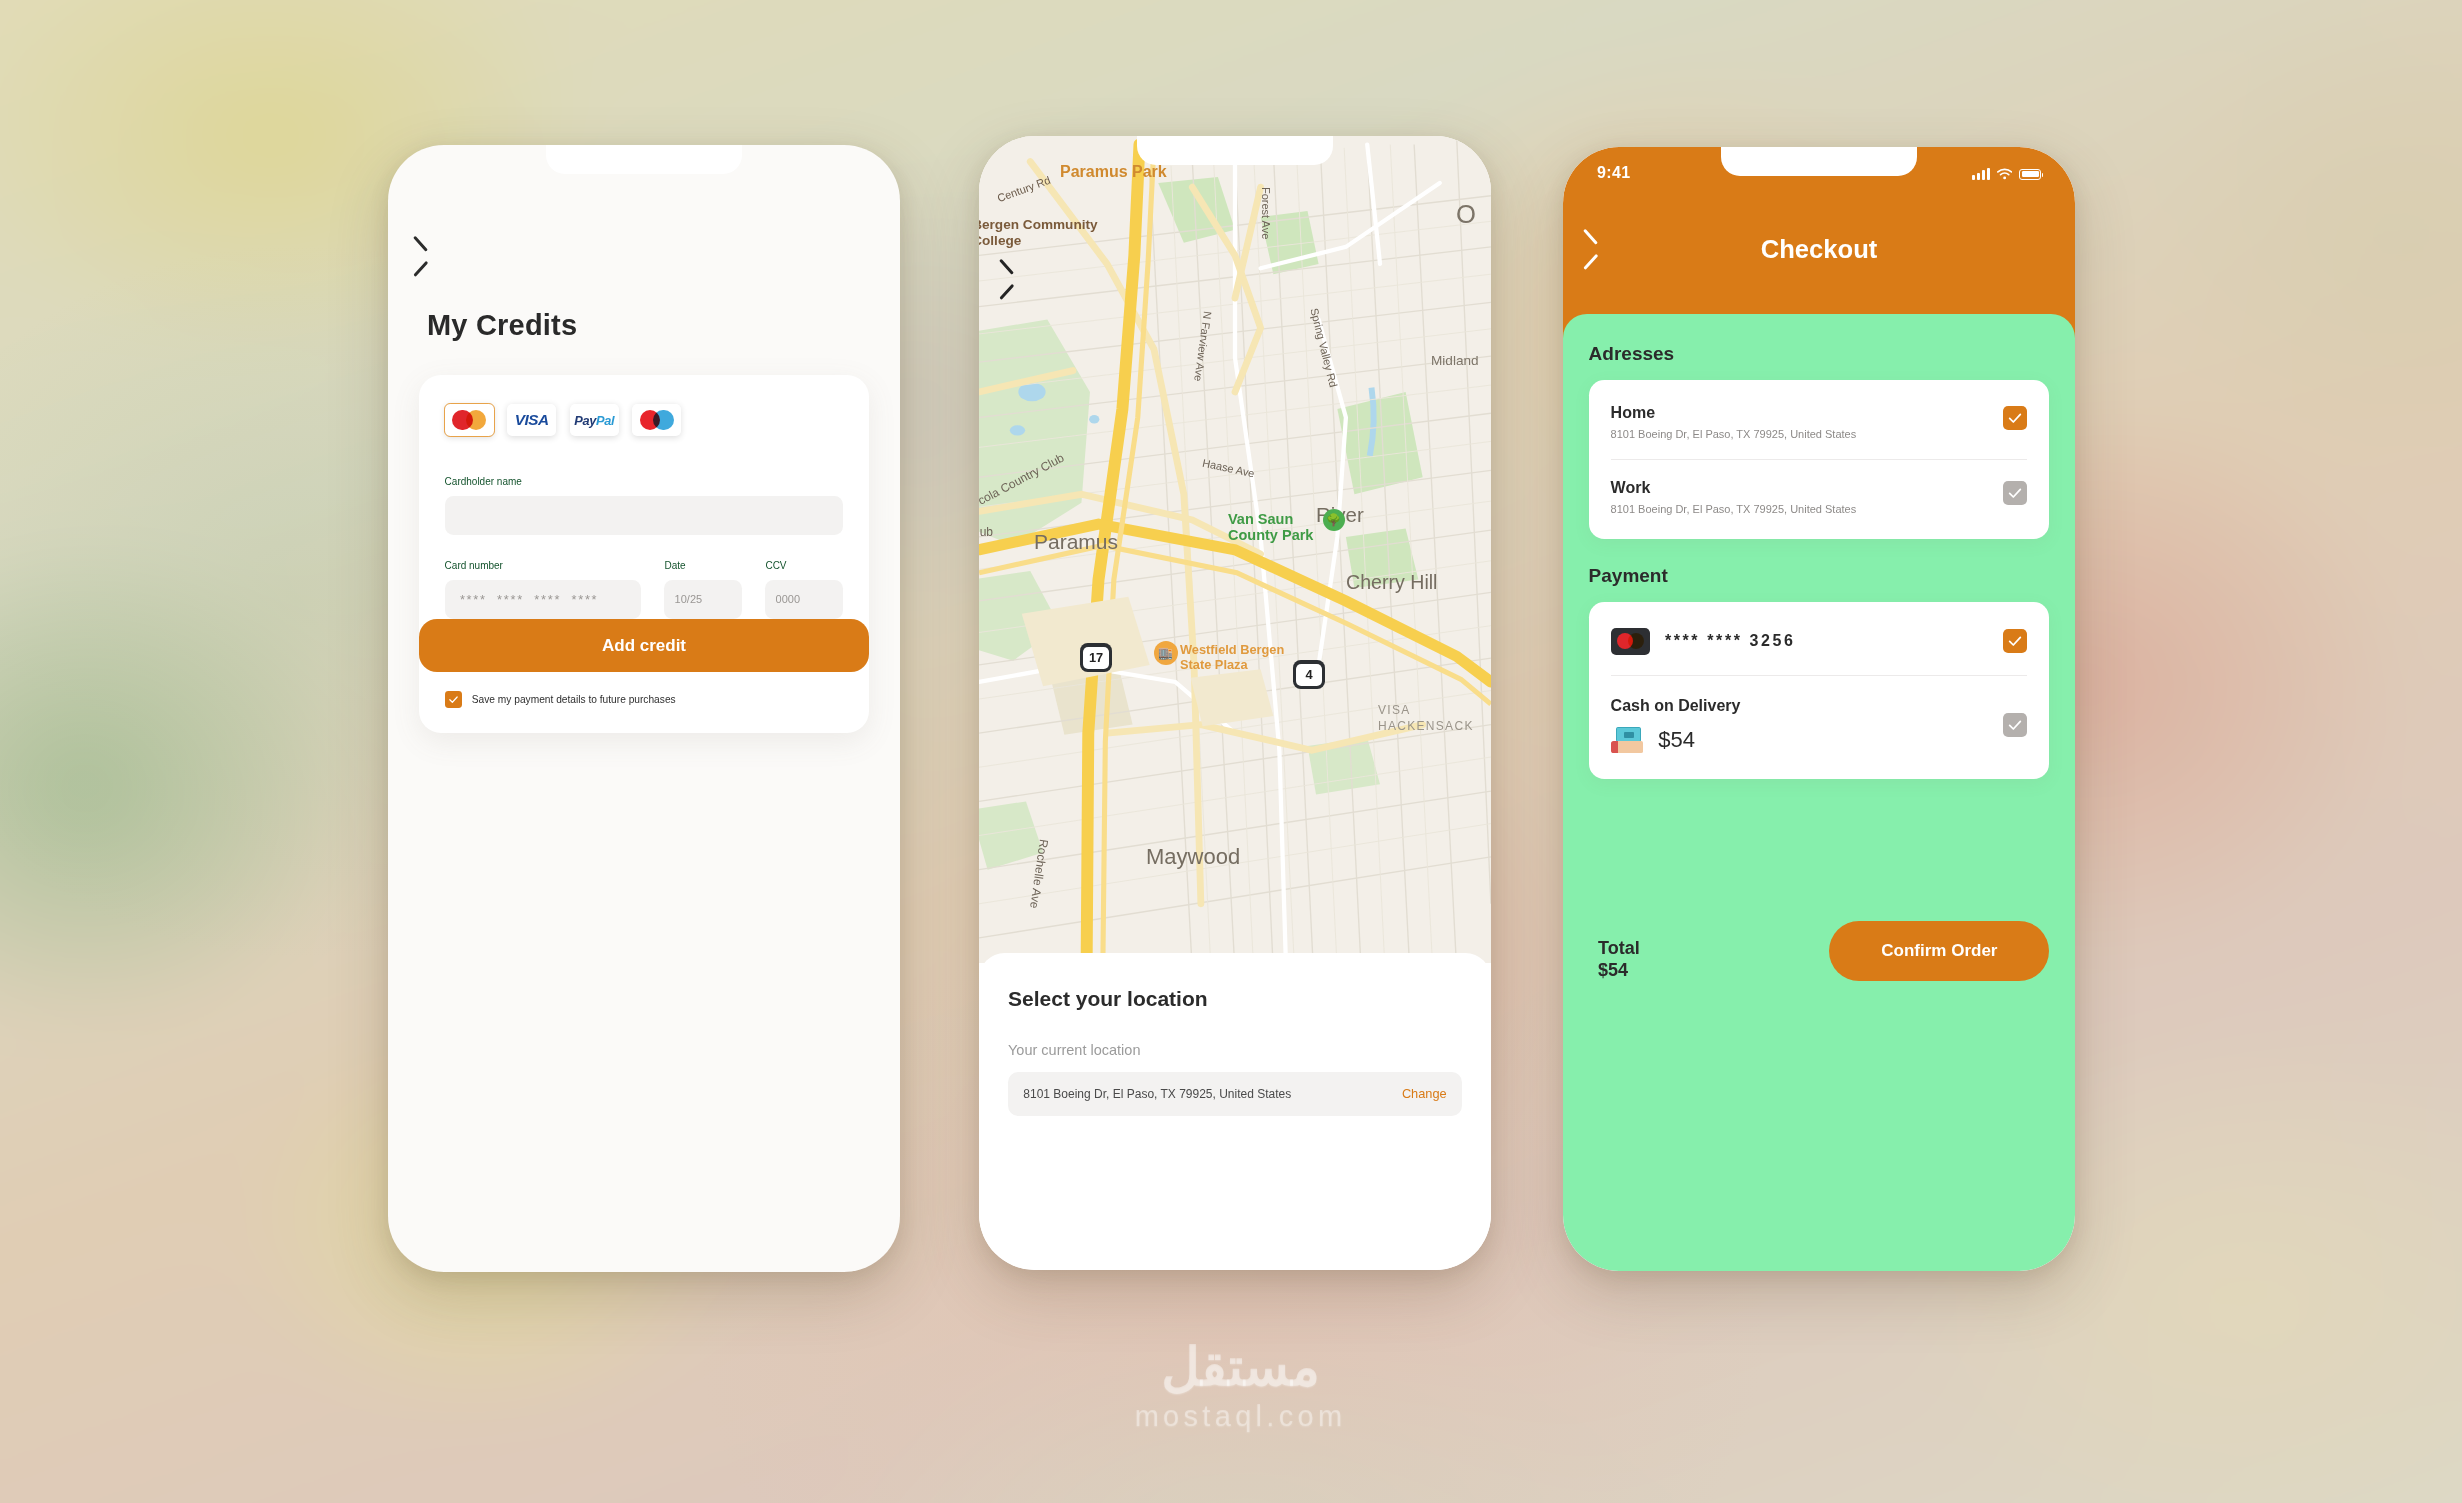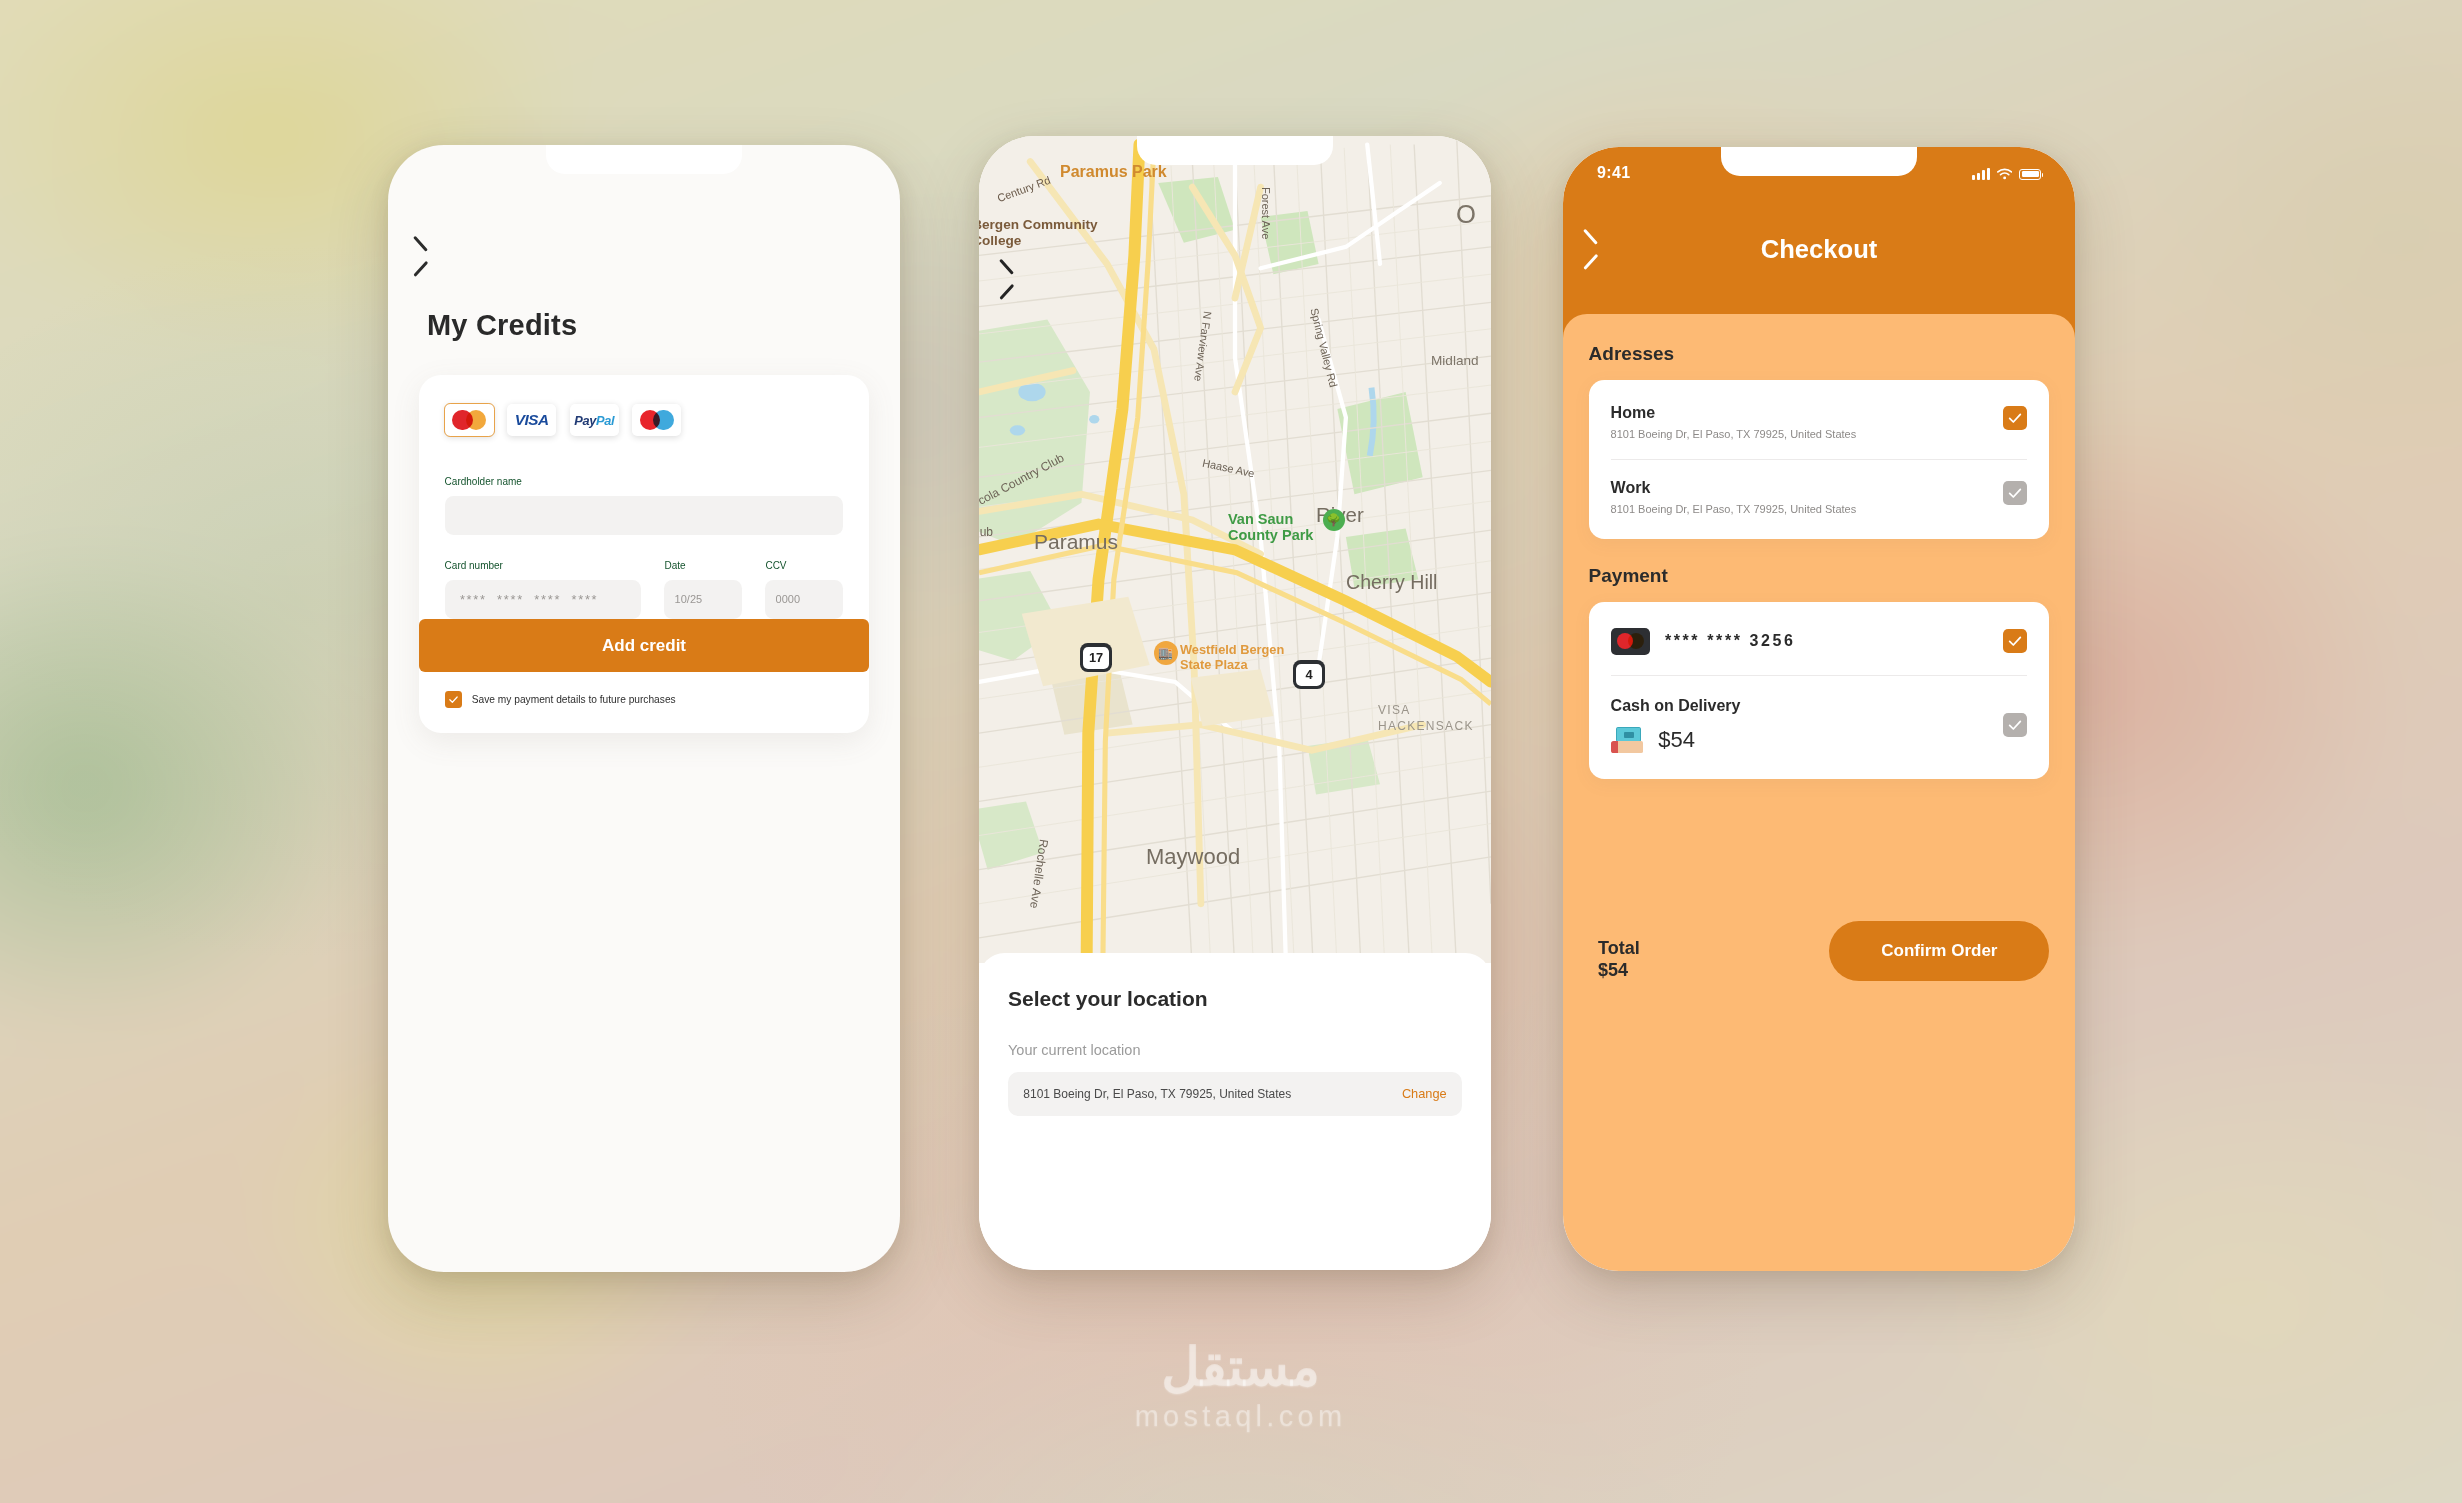--- a/index.html
+++ b/index.html
@@ -142,21 +142,21 @@
     border: 1.4px solid #e4b683; color: #e0ab6f;
     display: flex; align-items: center; justify-content: center;
     font-size: 9.4px; font-weight: 700; flex: 0 0 auto;
   }
   .save-row { display: flex; align-items: center; gap: 10.2px; margin-top: 25.6px; }
   .save-row .cbox { width: 17px; height: 17px; border-radius: 3.4px; }
   .save-row .cbox svg { width: 11px; height: 11px; }
   .save-row span { font-size: 10.2px; color: #2e2e2e; }
   #phone1 .add-btn {
     position: absolute; left: 31px; top: 474px; width: 450px; height: 53px;
-    border-radius: 6px; font-size: 17px;
+    border-radius: 18px; font-size: 17px;
   }
 
   
   #phone2 .map { position: absolute; inset: 0 0 307px 0; overflow: hidden; background: #f2efe9; }
   #phone2 .map svg { position: absolute; left: 0; top: 0; }
   #phone2 .p2-back { position: absolute; left: 31px; top: 126px; color: #242424; z-index: 30; }
   #phone2 .sheet {
     position: absolute; left: 0; right: 0; bottom: 0; height: 317px;
     background: #fff; border-radius: 25.6px 25.6px 51px 51px; padding: 34px 29px 0;
   }
@@ -195,21 +195,21 @@
     position: absolute; left: 0; right: 0; top: 78px; height: 48px;
     display: flex; align-items: center; padding: 0 31px;
   }
   #phone3 .titlebar .back-chevron { color: #fff; }
   #phone3 .ck-title {
     position: absolute; left: 0; right: 0; text-align: center;
     font-size: 25.6px; font-weight: 700; color: #fff;
   }
   #phone3 .content {
     position: absolute; left: 0; right: 0; top: 167px; bottom: 0;
-    background: #fdba74; border-radius: 24px 24px 56px 56px; padding: 29px 25.6px 0;
+    background: #86efac; border-radius: 24px 24px 56px 56px; padding: 29px 25.6px 0;
   }
   #phone3 .sec-title { font-size: 19px; font-weight: 700; color: #2b2b2b; margin-bottom: 15.3px; }
   #phone3 .white-card {
     background: #fff; border-radius: 15.3px; padding: 5.1px 22px;
     box-shadow: 0 4.3px 17px rgba(130,115,105,.07);
   }
   .addr-row { display: flex; align-items: flex-start; gap: 12px; padding: 19px 0; }
   .addr-row + .addr-row { border-top: 0.9px solid #eceaea; }
   .addr-row .meta { flex: 1 1 auto; }
   .addr-row .nm { font-size: 16px; font-weight: 700; color: #2b2b2b; }

